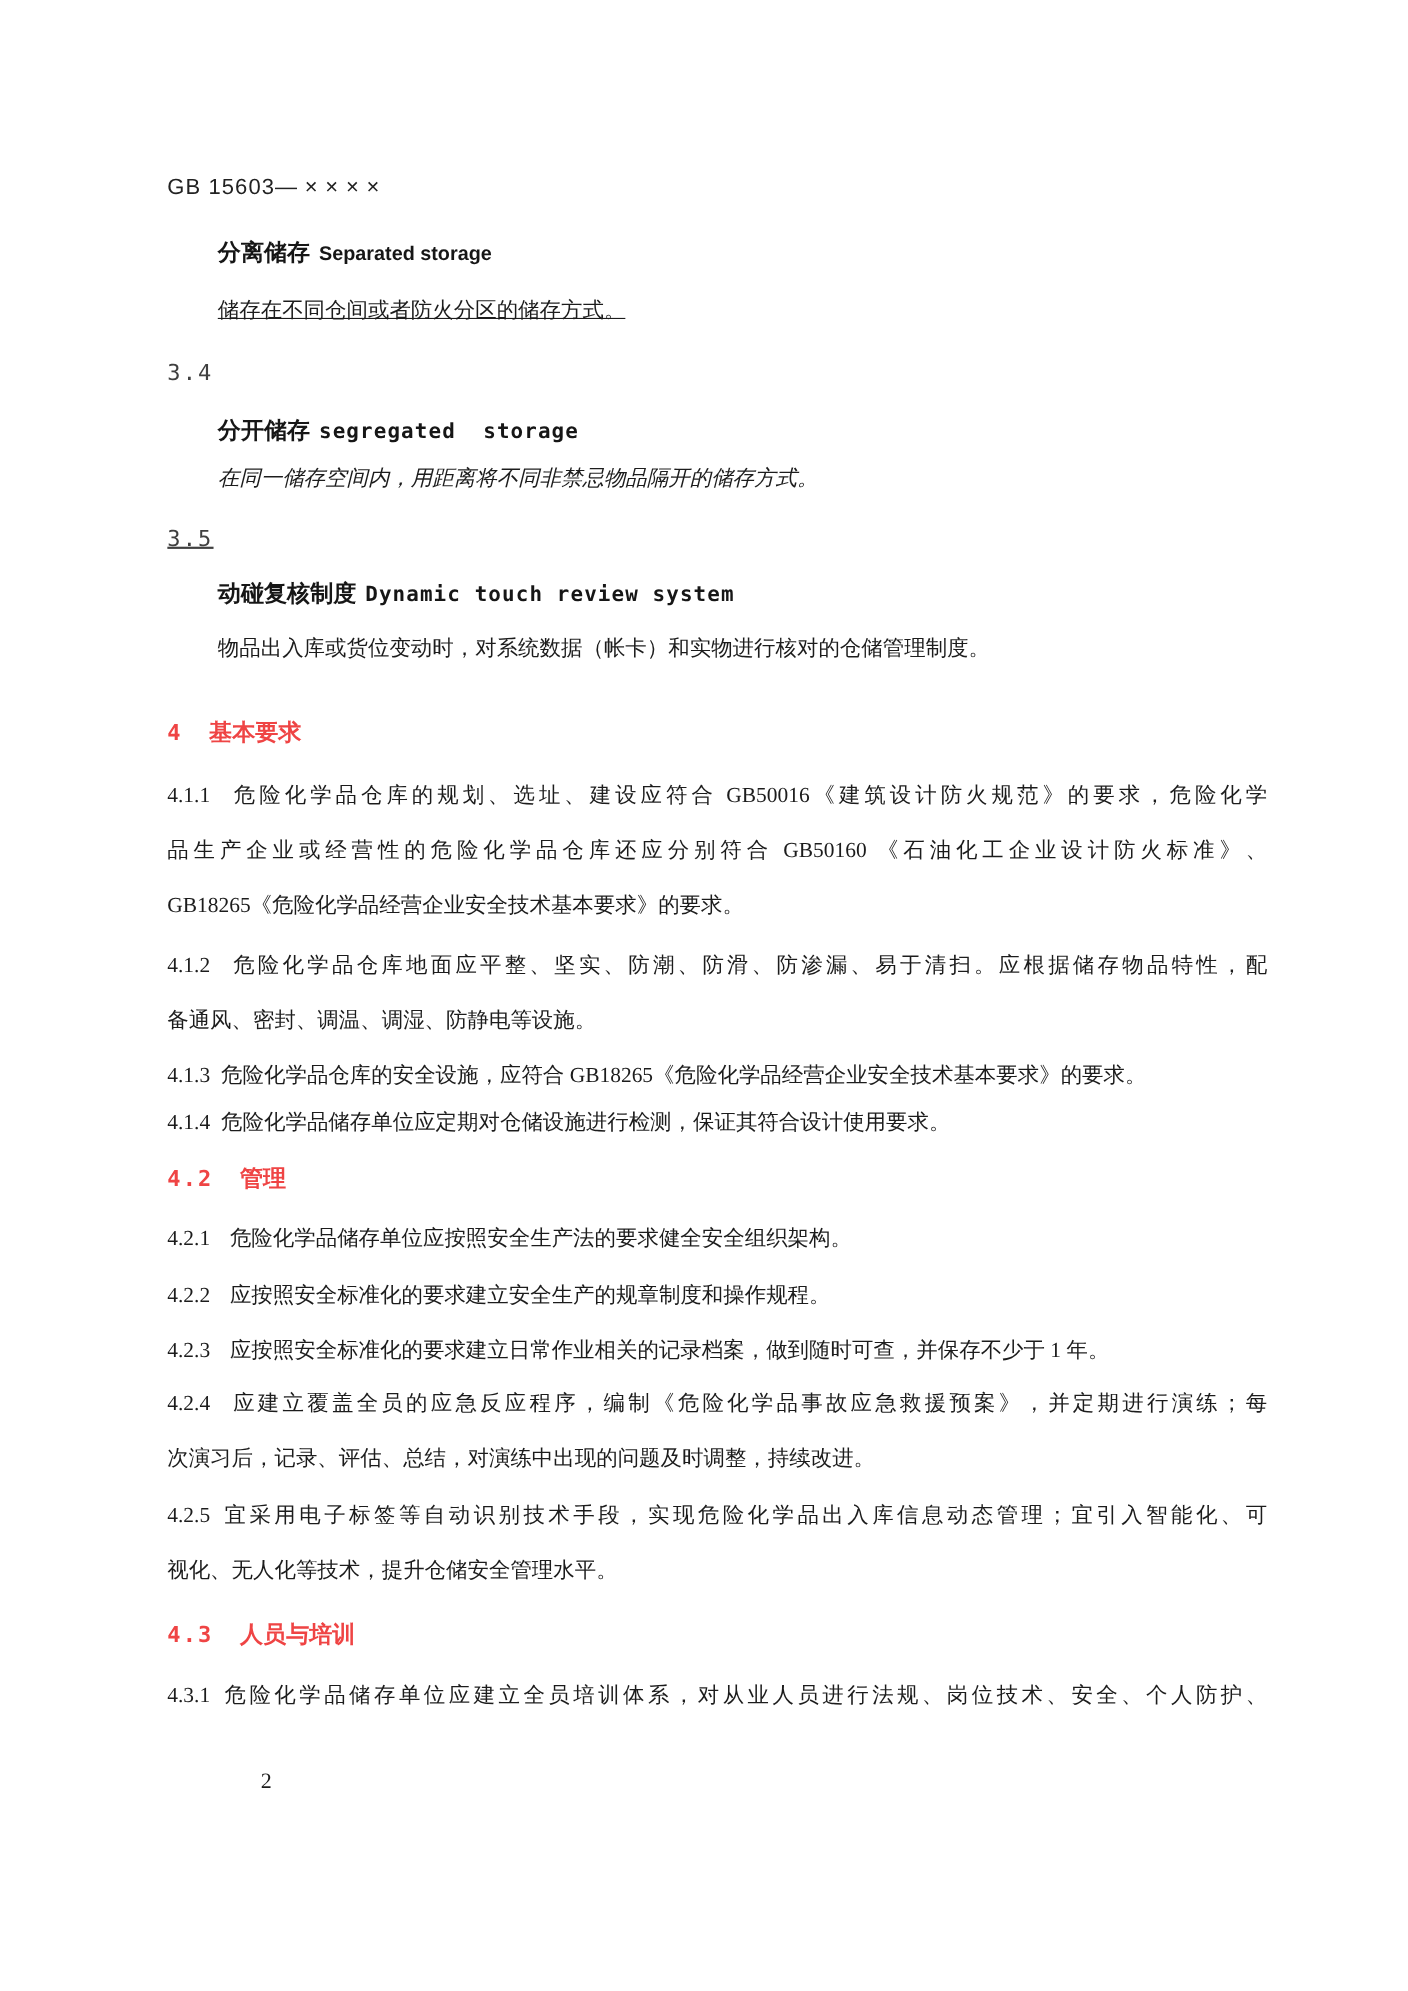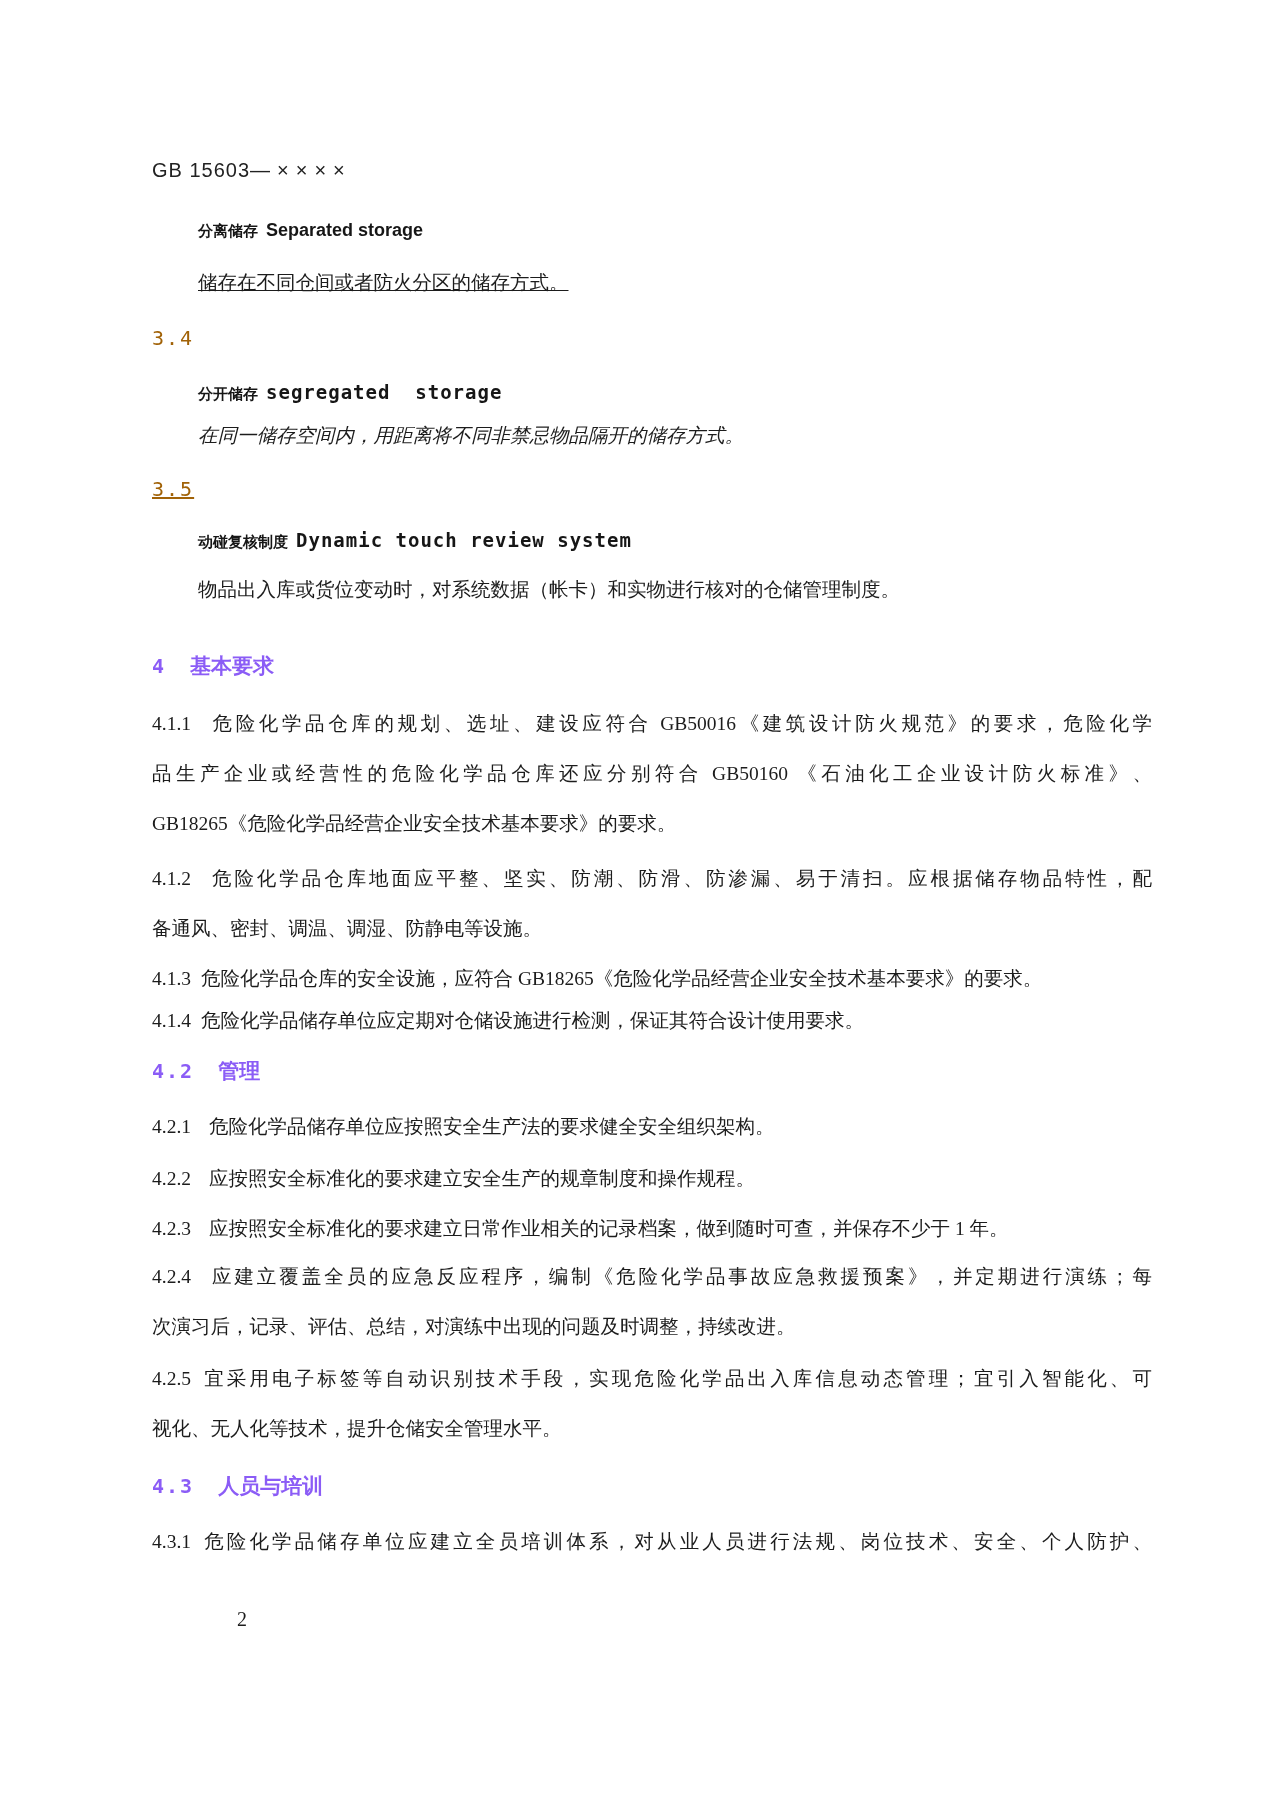--- a/index.html
+++ b/index.html
@@ -39,26 +39,26 @@
     font-size: 20px;
     letter-spacing: 1px;
     color: #222;
   }
   .doc-header .marks { letter-spacing: 7px; }
 
   .term-number {
     font-family: "DejaVu Sans Mono", "Liberation Mono", monospace;
     font-size: 20px;
     letter-spacing: 2px;
-    color: #a16207;
+    color: #404040;
   }
   .term-heading { font-weight: 700; color: #161616; }
   .term-zh {
     font-family: "Liberation Sans", "DejaVu Sans", sans-serif;
-    font-size: 15px;
+    font-size: 21px;
     font-weight: 700;
   }
   .term-en-sans {
     font-family: "Liberation Sans", "DejaVu Sans", sans-serif;
     font-size: 18px;
     font-weight: 700;
     margin-left: 8px;
     white-space: pre;
   }
   .term-en-mono {
@@ -67,21 +67,21 @@
     font-weight: 600;
     letter-spacing: 1px;
     margin-left: 8px;
     white-space: pre;
   }
 
   .sec-heading {
     font-family: "Liberation Sans", "DejaVu Sans", sans-serif;
     font-weight: 700;
     font-size: 21px;
-    color: #8b5cf6;
+    color: #ef4444;
   }
   .sec-heading .sec-num {
     font-family: "DejaVu Sans Mono", "Liberation Mono", monospace;
     font-weight: 700;
     font-size: 20px;
     letter-spacing: 2px;
     margin-right: 24px;
   }
 
   .item-num { margin-right: 18px; }

